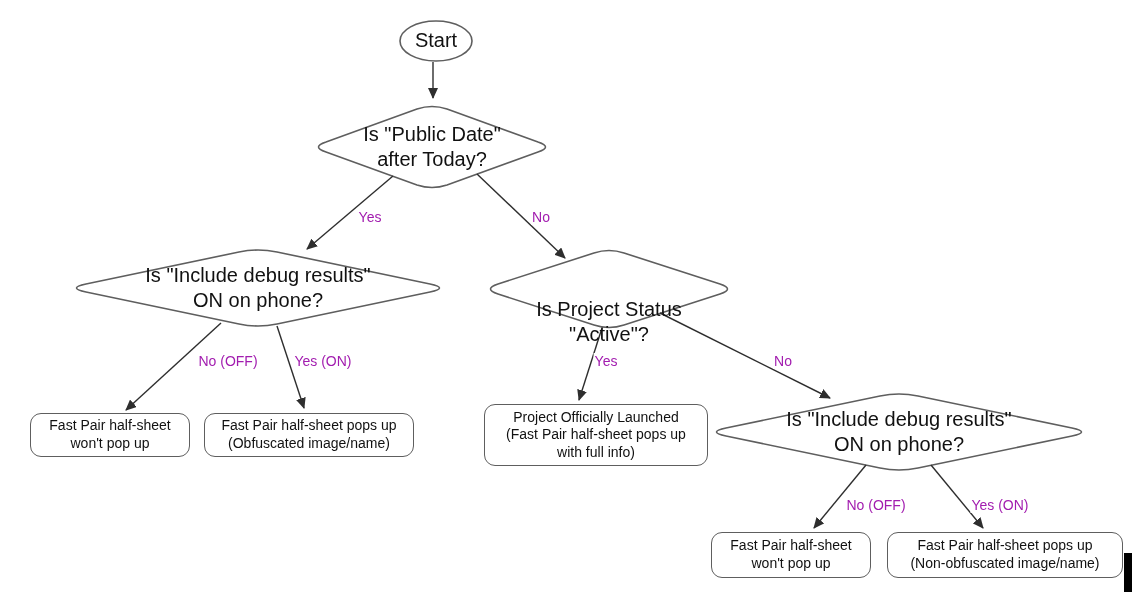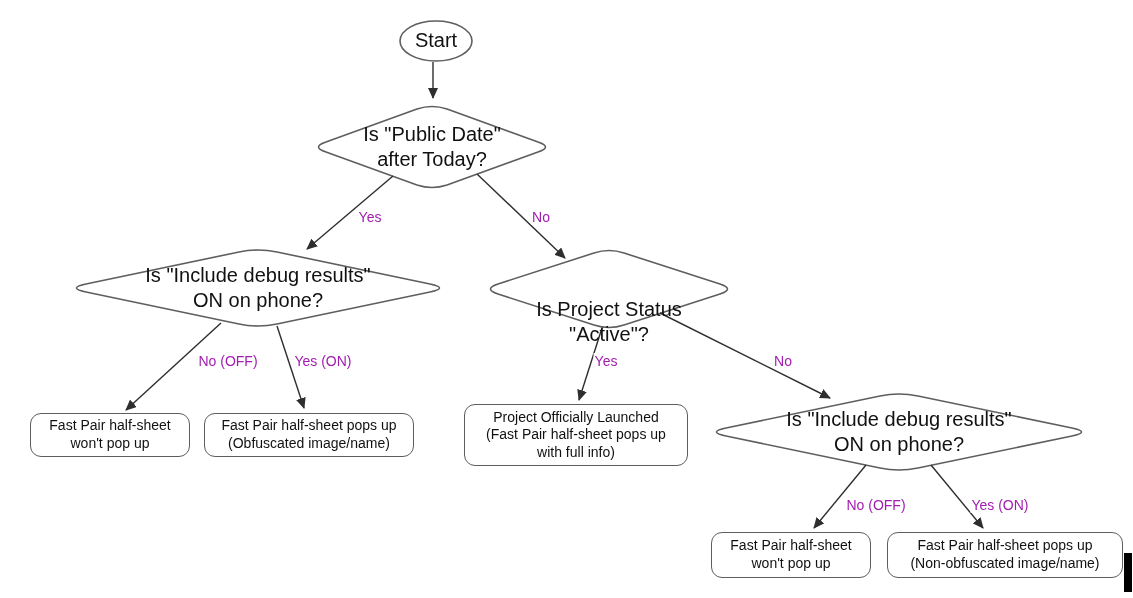--- a/index.html
+++ b/index.html
@@ -95,21 +95,21 @@
 ON on phone?</div>
   <div class="node-text" style="left:609px; top:274px;margin-top:48px;">Is Project Status
 "Active"?</div>
   <div class="node-text" style="left:899px; top:432px;">Is "Include debug results"
 ON on phone?</div>
 
   <div class="terminal-box" style="left:30px;  top:413px; width:160px; height:44px;">Fast Pair half-sheet
 won't pop up</div>
   <div class="terminal-box" style="left:204px; top:413px; width:210px; height:44px;">Fast Pair half-sheet pops up
 (Obfuscated image/name)</div>
-  <div class="terminal-box" style="left:464px; top:404px; width:224px; height:62px;">Project Officially Launched
+  <div class="terminal-box" style="left:484px; top:404px; width:224px; height:62px;">Project Officially Launched
 (Fast Pair half-sheet pops up
 with full info)</div>
   <div class="terminal-box" style="left:711px; top:532px; width:160px; height:46px;">Fast Pair half-sheet
 won't pop up</div>
   <div class="terminal-box" style="left:887px; top:532px; width:236px; height:46px;">Fast Pair half-sheet pops up
 (Non-obfuscated image/name)</div>
 
   <div class="edge-label" style="left:370px; top:217px;">Yes</div>
   <div class="edge-label" style="left:541px; top:217px;">No</div>
   <div class="edge-label" style="left:228px; top:361px;">No (OFF)</div>

